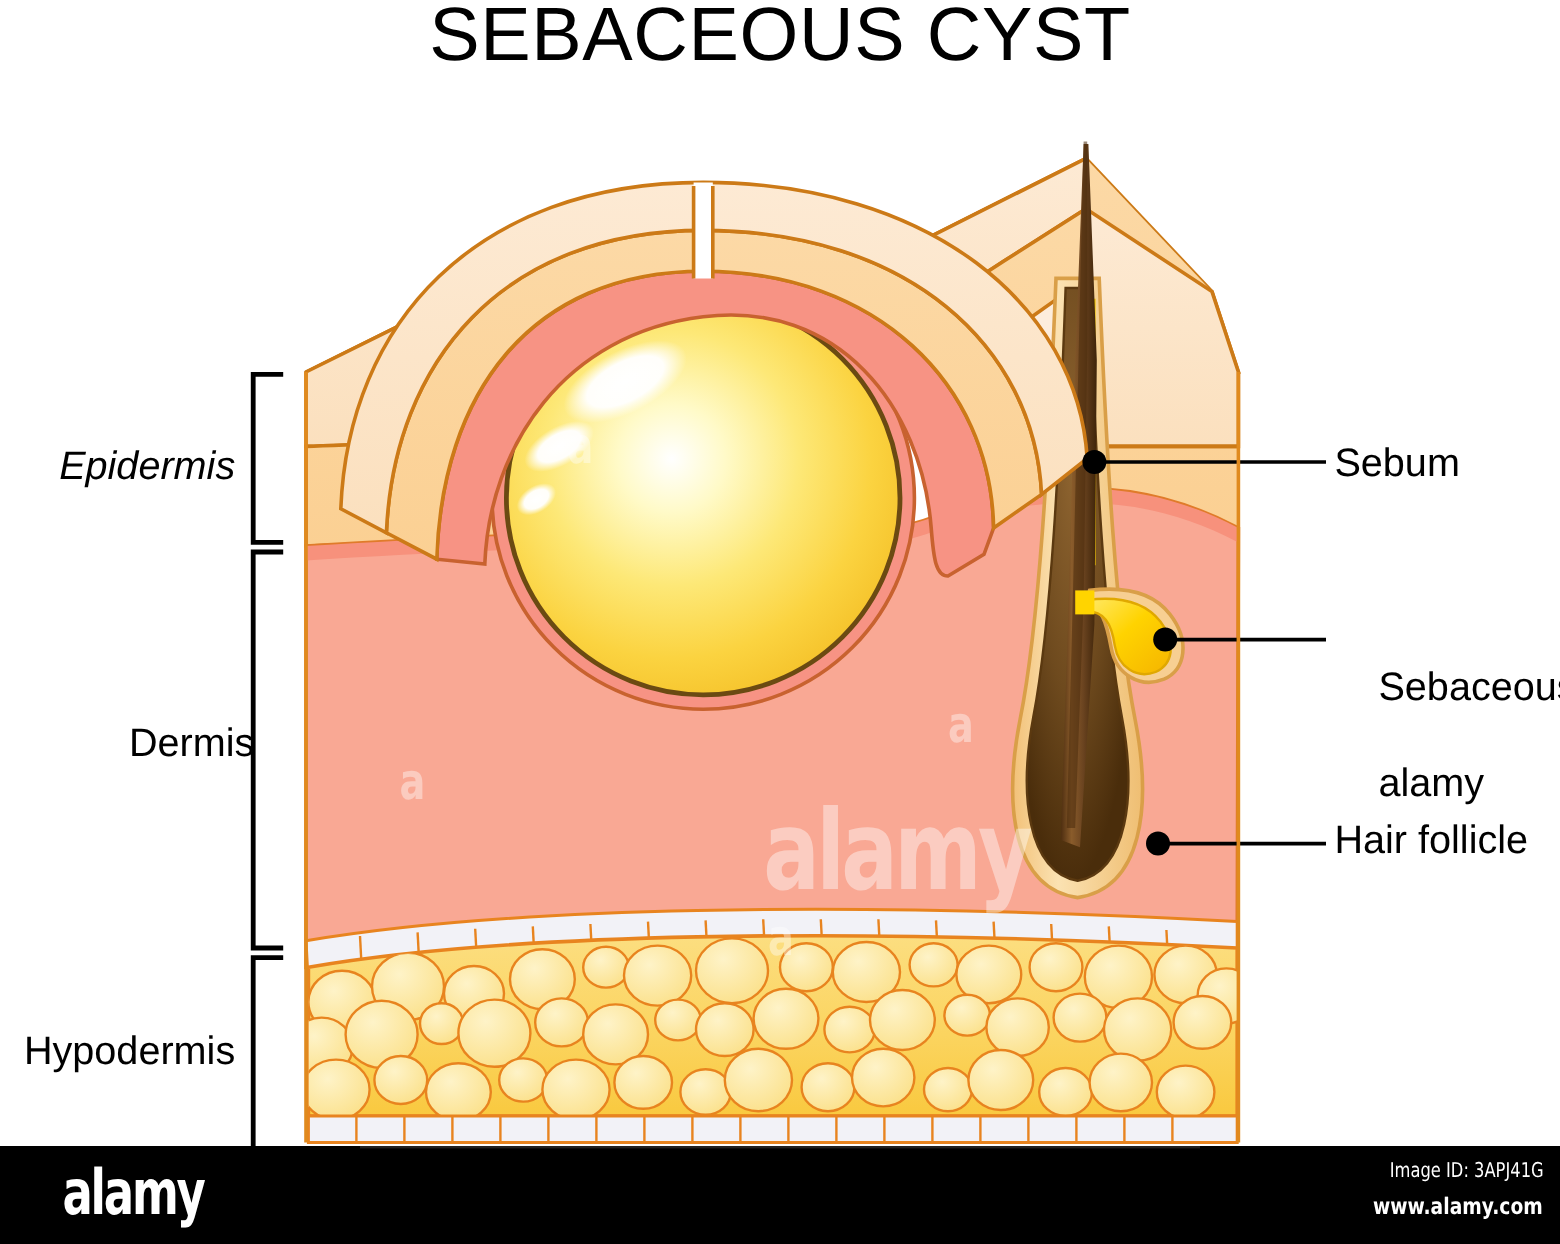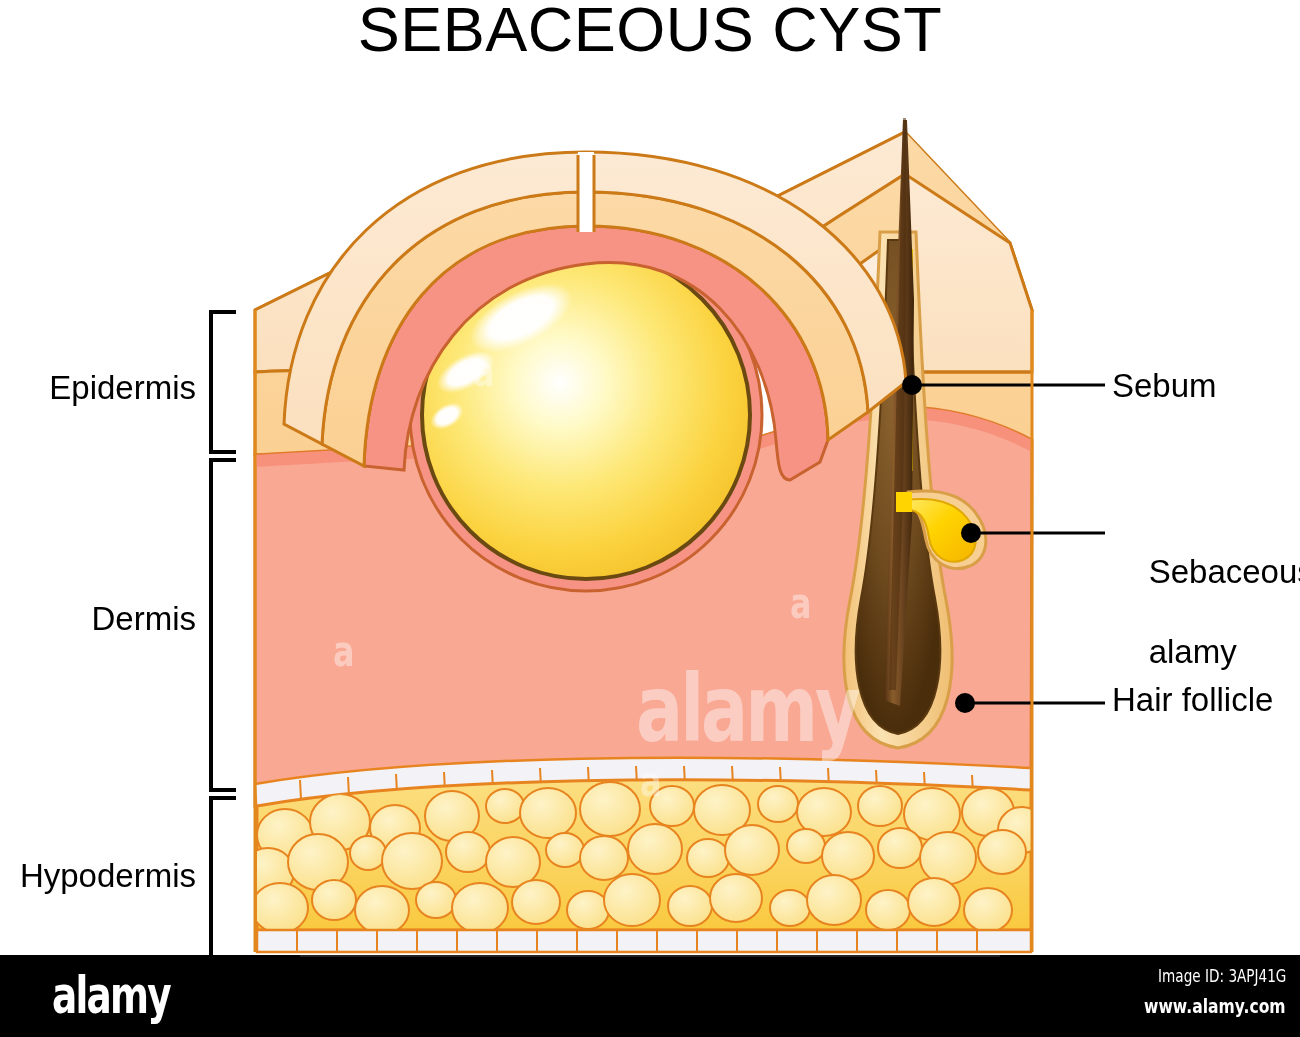--- a/index.html
+++ b/index.html
@@ -13,22 +13,22 @@
   #diagram-svg{position:absolute;left:0;top:0;width:1300px;height:1037px;display:block;}
 
   .txt{position:absolute;color:#000;white-space:pre;}
 
   #page-title{
     left:0;top:-6px;width:1300px;text-align:center;
     font-size:63px;letter-spacing:0.5px;line-height:70px;font-weight:400;
   }
 
   .layer-label{font-size:33px;line-height:38px;text-align:right;}
-  #label-epidermis{left:0px;top:369px;width:196px;}
-  #label-dermis{left:0px;top:600px;width:196px;}
+  #label-epidermis{left:0px;top:369px;width:196px;font-style:italic;}
+  #label-dermis{left:16px;top:600px;width:196px;}
   #label-hypodermis{left:-8px;top:857px;width:204px;}
 
   .part-label{font-size:33px;line-height:40px;text-align:left;}
   #label-sebum{left:1112px;top:366px;width:190px;}
   #label-sebgland{left:1112px;top:512px;width:195px;}
   #label-hairfollicle{left:1112px;top:680px;width:195px;}
 
   
   #footer-bar{
     position:absolute;left:0;top:955px;width:1300px;height:82px;background:#000;

